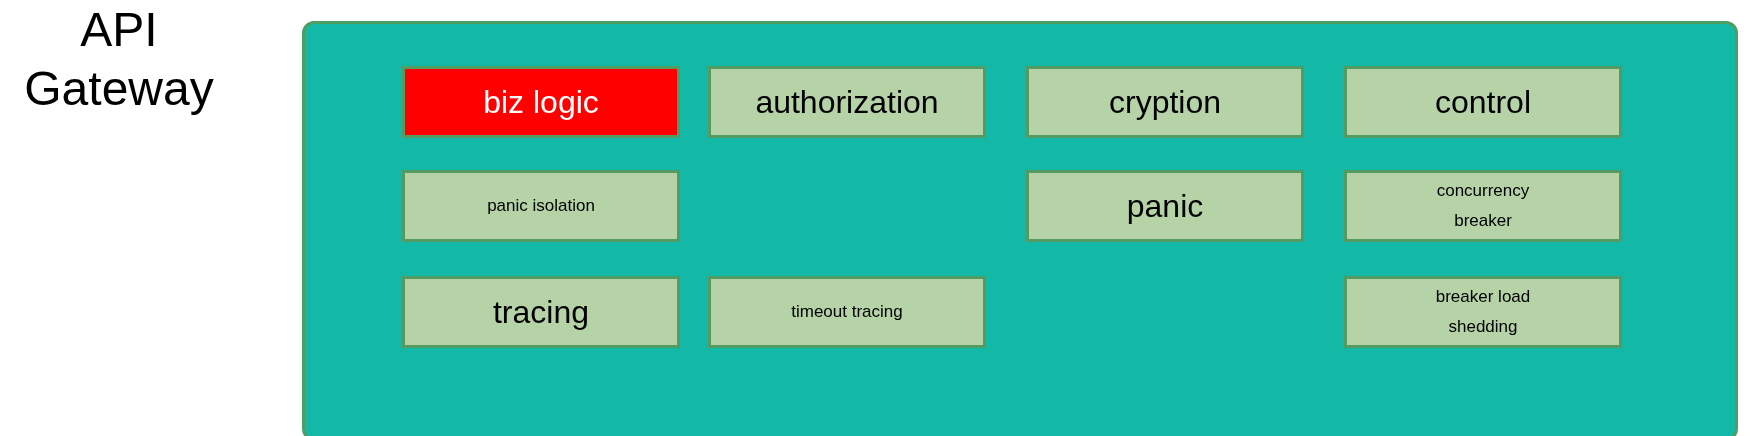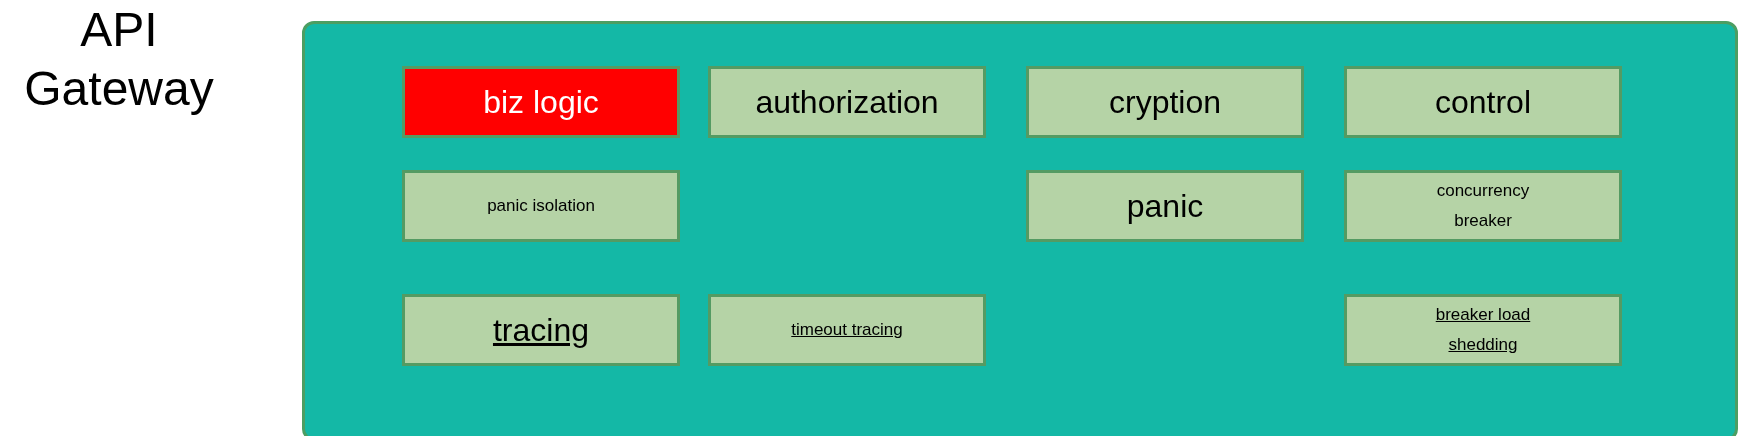--- a/index.html
+++ b/index.html
@@ -45,21 +45,21 @@
     color:#000000;
   }
   .cell.small{ font-size:17px; line-height:30px; }
   .cell.highlight{
     background:#FF0000;
     color:#FFFFFF;
   }
   
   .c1{left:97px;} .c2{left:403px;} .c3{left:721px;} .c4{left:1039px;}
   
-  .r1{top:42px;} .r2{top:146px;} .r3{top:270px;text-decoration:underline;}
+  .r1{top:42px;} .r2{top:146px;} .r3{top:252px;}
 </style>
 </head>
 <body>
 
 <div class="title">
   <div>API</div>
   <div>Gateway</div>
 </div>
 
 <div class="gateway">

